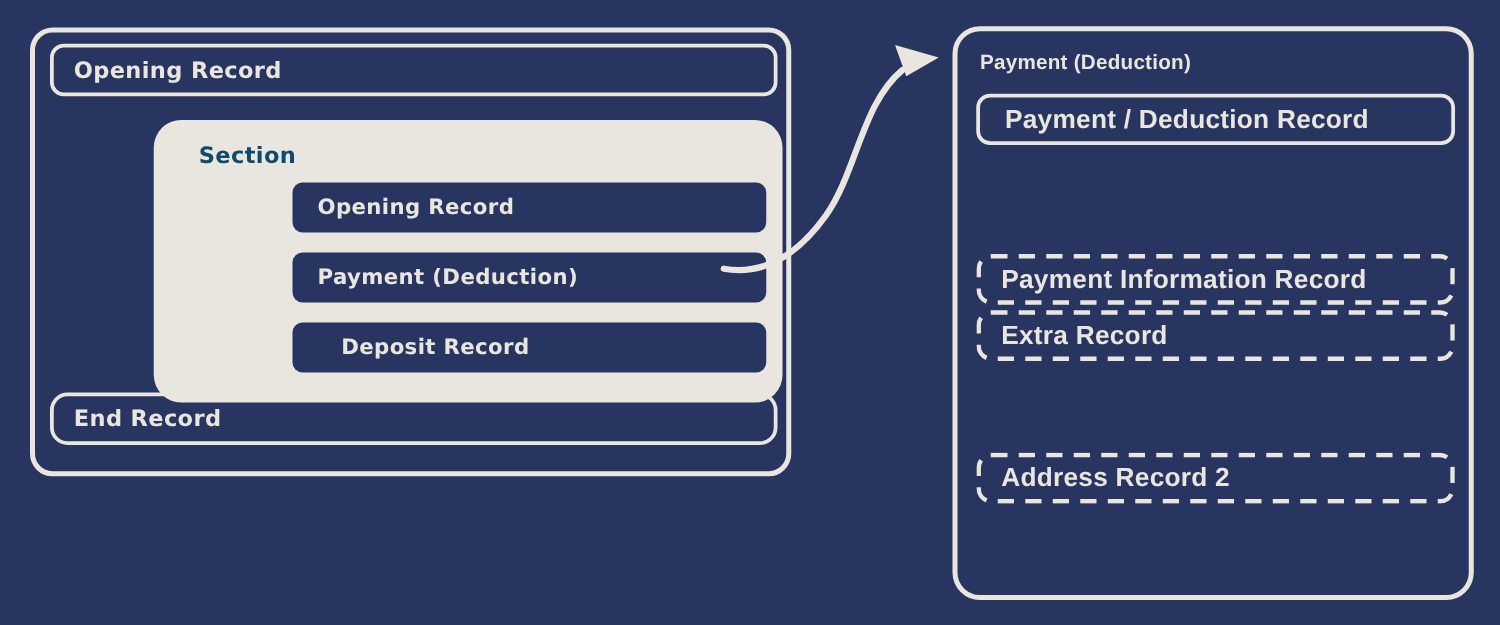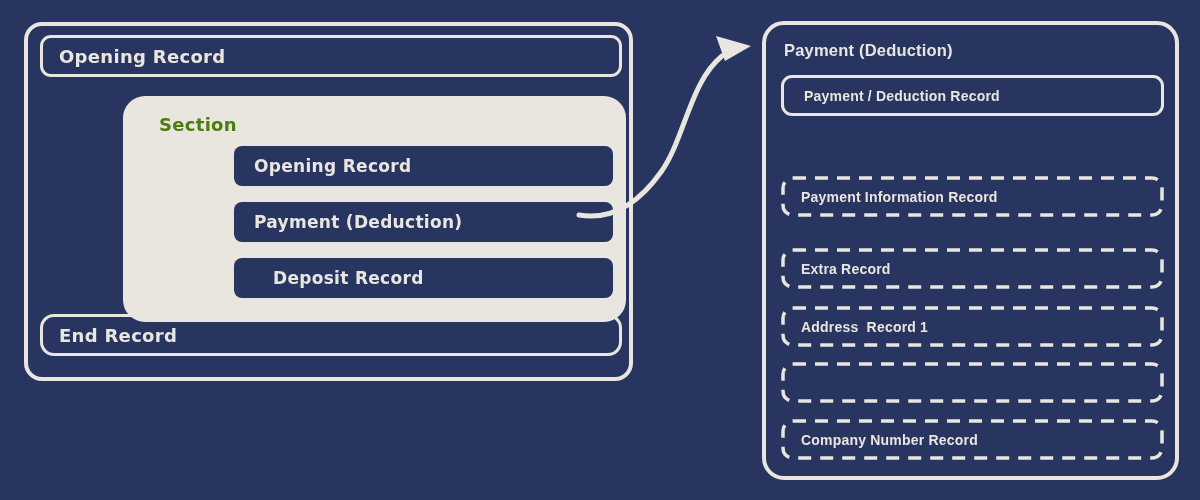--- a/index.html
+++ b/index.html
@@ -28,21 +28,21 @@
   }
   .frame-bar.top { top: 9px; }
   .frame-bar.bottom { top: 288px; border-radius: 14px; }
 
   .section-box {
     left: 95px; top: 70px; width: 503px; height: 226px;
     background: #e9e6df; border-radius: 22px;
   }
   .section-title {
     left: 36px; top: 18px;
-    color: #4d7c0f; font-size: 18px; font-weight: bold; letter-spacing: 0.3px;
+    color: #0c4a6e; font-size: 18px; font-weight: bold; letter-spacing: 0.3px;
   }
   .section-bar {
     left: 111px; width: 379px; height: 40px;
     background: #273560; border-radius: 8px;
     display: flex; align-items: center;
     padding-left: 20px;
     font-size: 17px; font-weight: bold; letter-spacing: 0.3px;
     color: #e9e6df;
   }
   .section-bar.b0 { top: 50px; }
@@ -57,31 +57,31 @@
   .detail-title {
     left: 18px; top: 16px;
     font-family: "Liberation Sans", sans-serif;
     font-size: 16.5px; font-weight: bold; letter-spacing: 0.2px;
   }
   .rec {
     left: 15px; width: 383px; height: 41px;
     display: flex; align-items: center;
     padding-left: 20px;
     font-family: "Liberation Sans", sans-serif;
-    font-size: 14px; font-weight: bold; letter-spacing: 0.2px;
+    font-size: 21px; font-weight: bold; letter-spacing: 0.2px;
     white-space: pre-wrap;
   }
   .rec.solid { border: 3px solid #e9e6df; border-radius: 11px; }
   .rec-border {
     position: absolute; left: 0; top: 0; width: 100%; height: 100%;
     pointer-events: none;
   }
   .rec.r-solid { top: 50px; }
   .rec.r0 { top: 108px; }
-  .rec.r1 { top: 151px; }
+  .rec.r1 { top: 178px; }
   .rec.r2 { top: 223px; }
   .rec.r3 { top: 281px; }
   .rec.r4 { top: 337px; }
   .rec.r5 { top: 394px; }
   .rec-label { position: relative; }
 
   
   .arrow-layer {
     position: absolute; left: 0; top: 0; width: 1200px; height: 500px;
     pointer-events: none;
@@ -138,34 +138,23 @@
       <span class="rec-label">Payment Information Record</span>
     </div>
 
     <div class="abs rec r2">
       <svg class="rec-border" viewBox="0 0 383 41" preserveAspectRatio="none">
         <rect x="2" y="2" width="379" height="37" rx="10" fill="none" stroke="#e9e6df" stroke-width="3.5" stroke-dasharray="13 9"></rect>
       </svg>
       <span class="rec-label">Extra Record</span>
     </div>
 
-    <div class="abs rec r3">
-      <svg class="rec-border" viewBox="0 0 383 41" preserveAspectRatio="none">
-        <rect x="2" y="2" width="379" height="37" rx="10" fill="none" stroke="#e9e6df" stroke-width="3.5" stroke-dasharray="13 9"></rect>
-      </svg>
-      <span class="rec-label">Address  Record 1</span>
-    </div>
 
     <div class="abs rec r4">
       <svg class="rec-border" viewBox="0 0 383 41" preserveAspectRatio="none">
         <rect x="2" y="2" width="379" height="37" rx="10" fill="none" stroke="#e9e6df" stroke-width="3.5" stroke-dasharray="13 9"></rect>
       </svg>
+      <span class="rec-label">Address Record 2</span>
     </div>
 
-    <div class="abs rec r5">
-      <svg class="rec-border" viewBox="0 0 383 41" preserveAspectRatio="none">
-        <rect x="2" y="2" width="379" height="37" rx="10" fill="none" stroke="#e9e6df" stroke-width="3.5" stroke-dasharray="13 9"></rect>
-      </svg>
-      <span class="rec-label">Company Number Record</span>
-    </div>
 
   </div>
 </div>
 
 </body></html>

